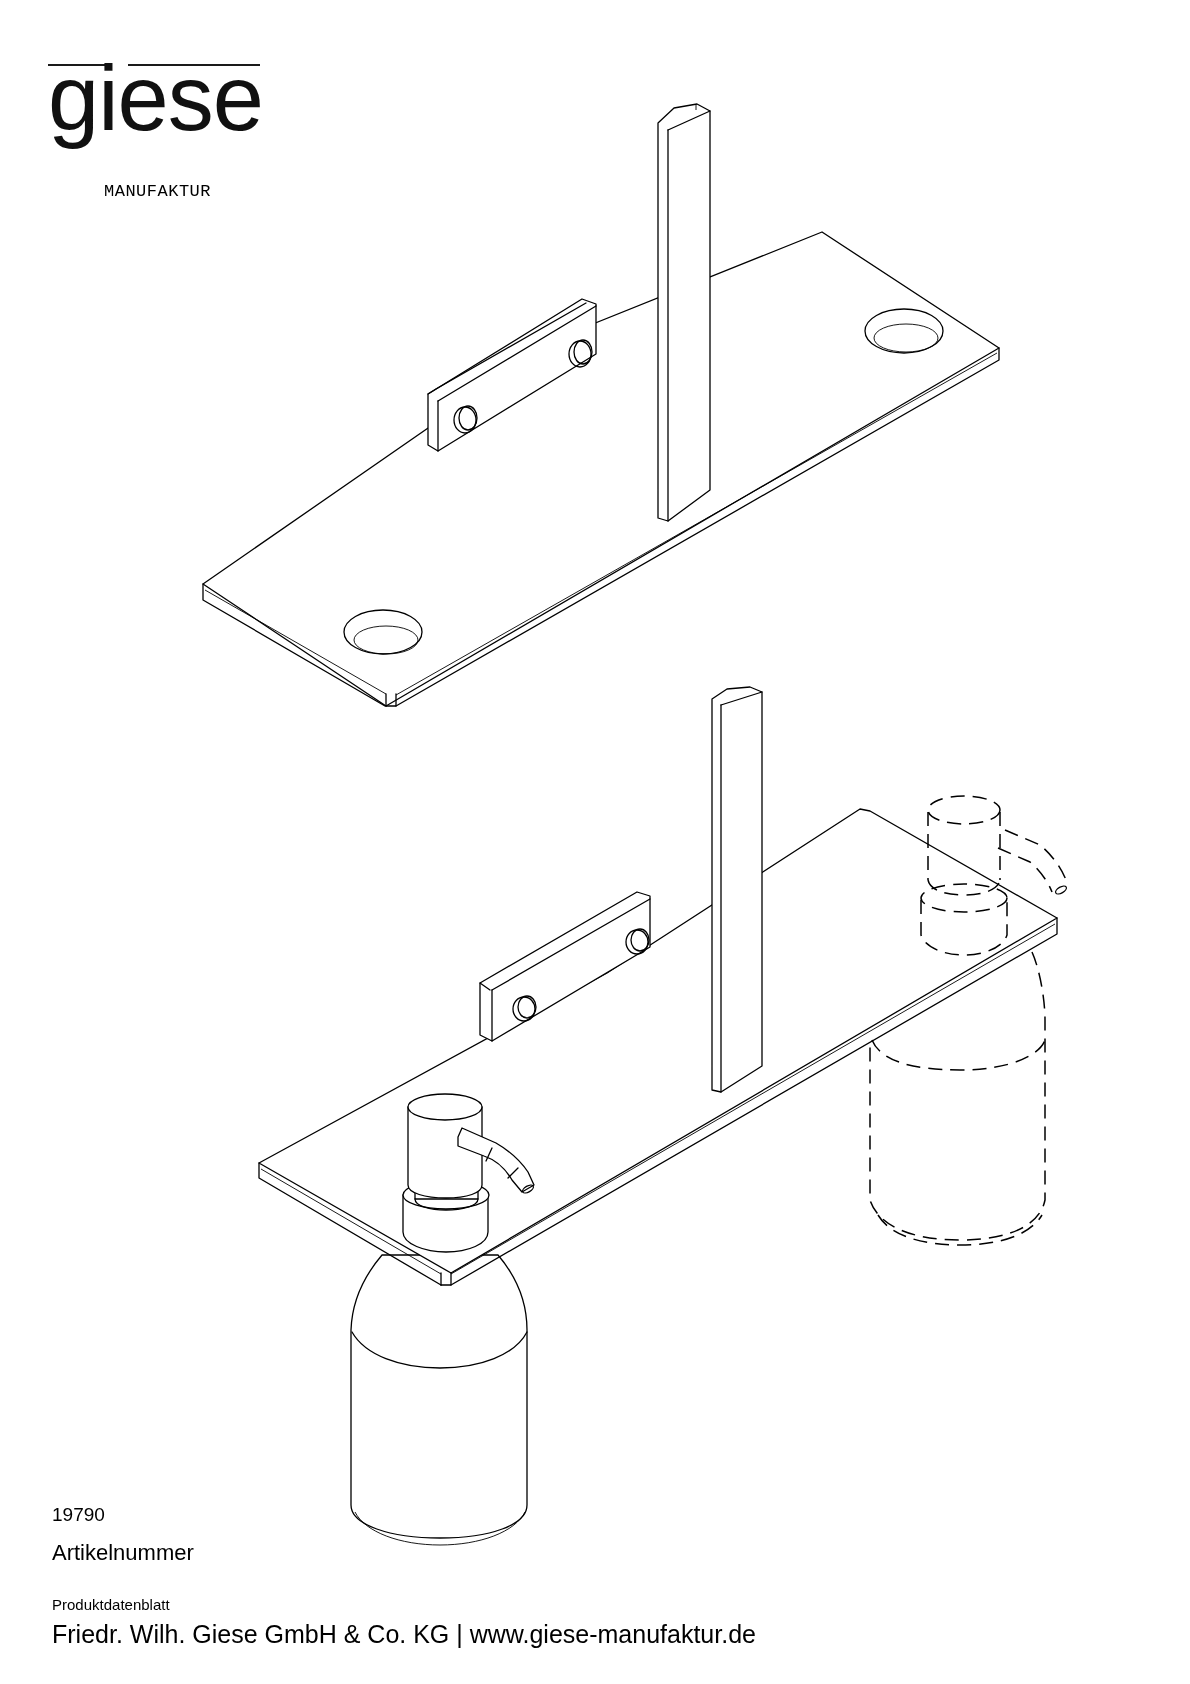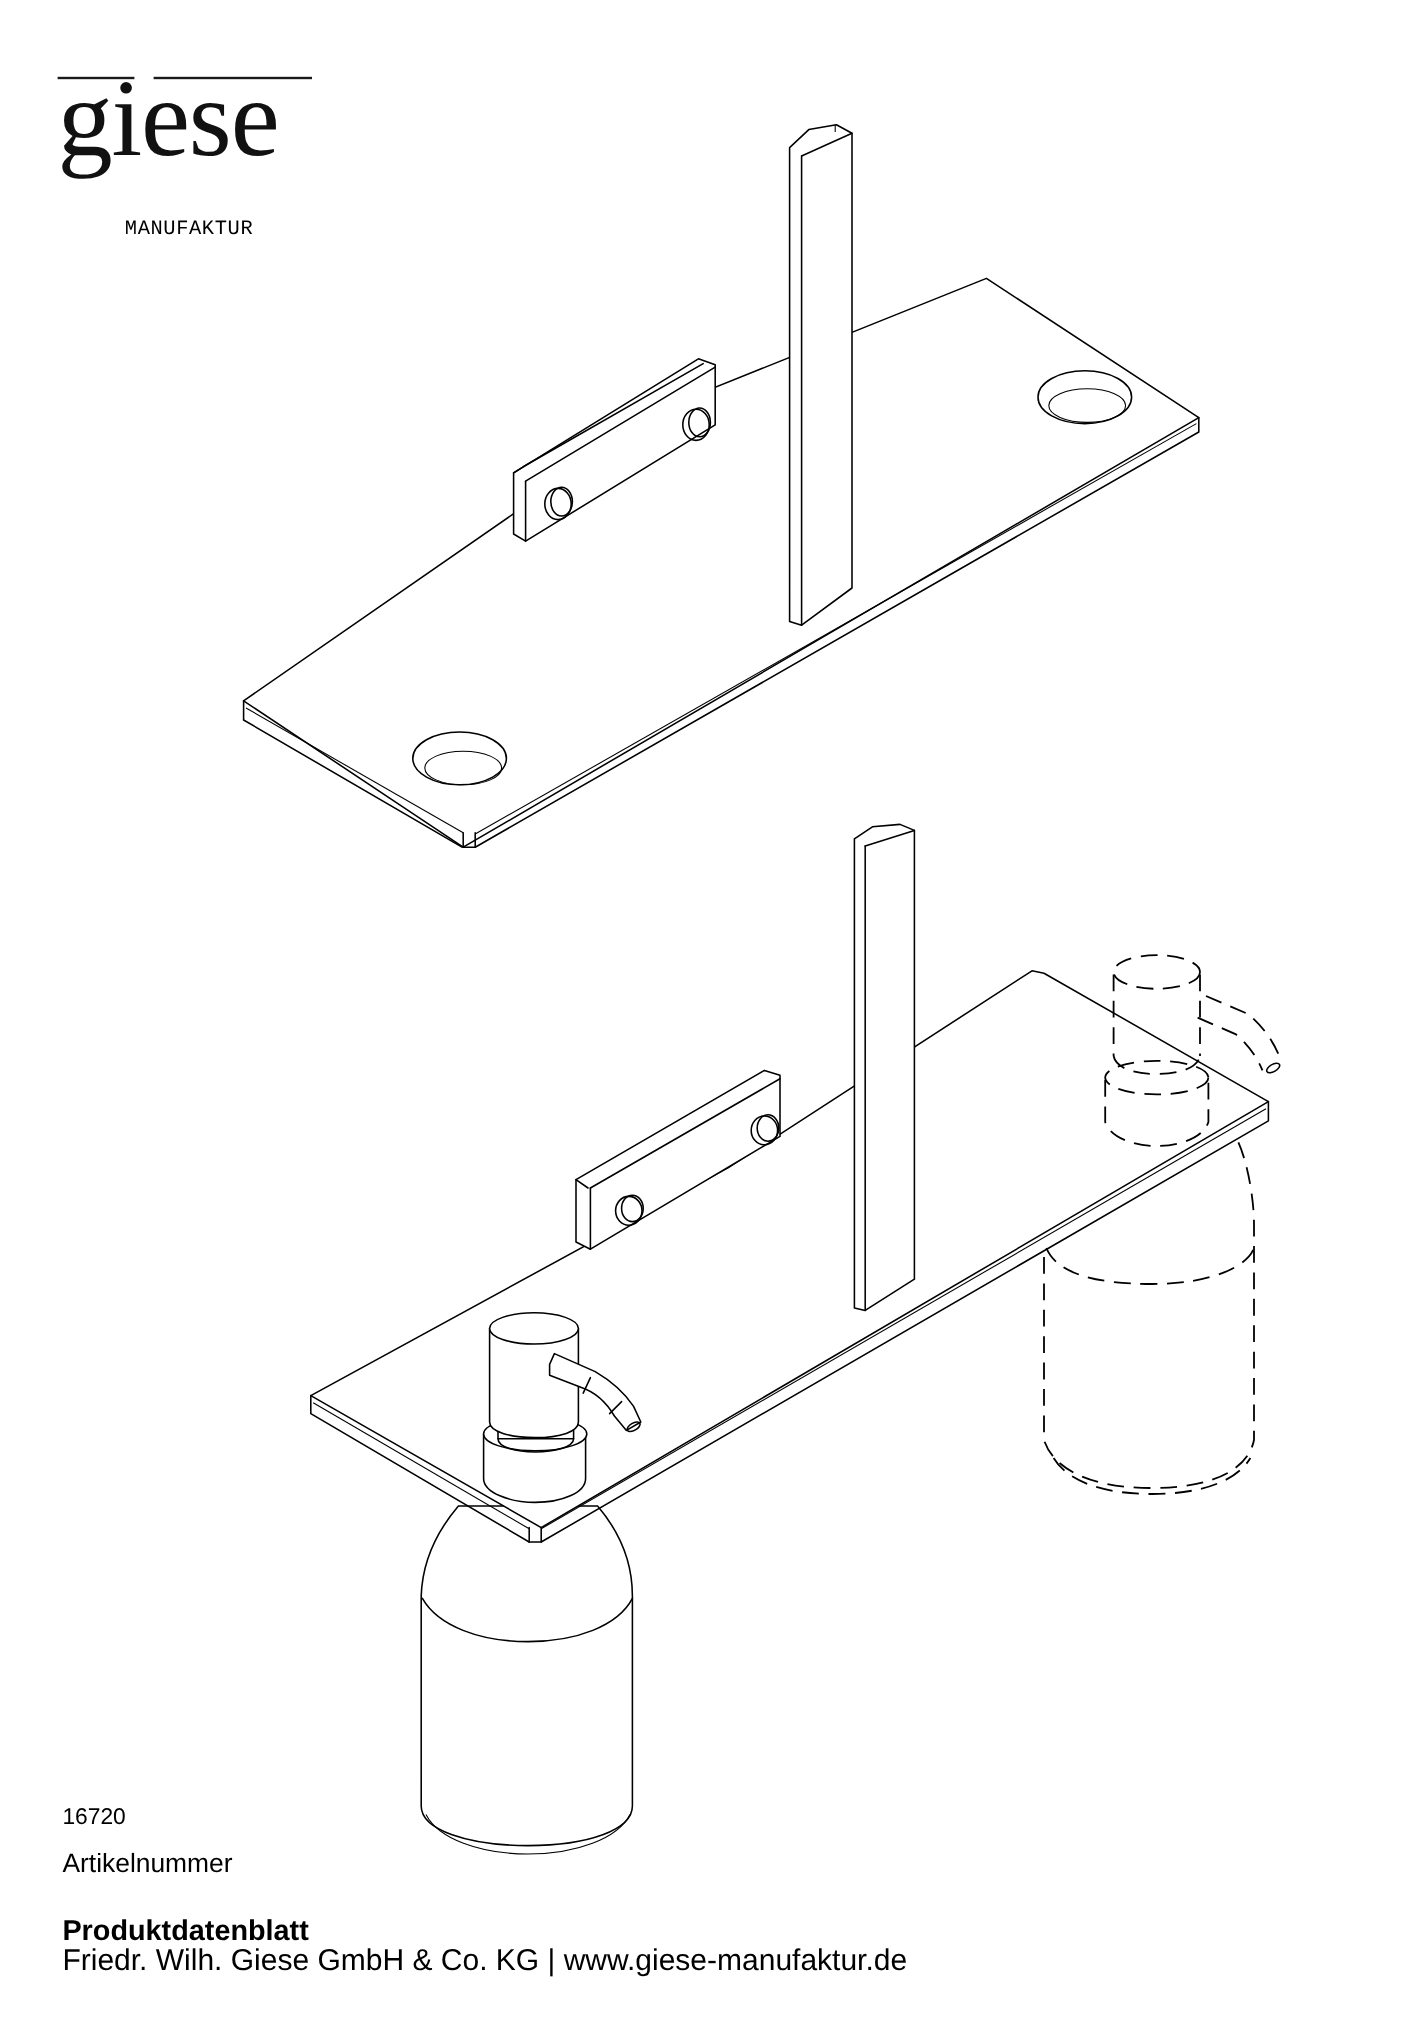--- a/index.html
+++ b/index.html
@@ -1,29 +1,29 @@
 <!DOCTYPE html>
 <html><head>
 <meta charset="utf-8">
 <style>
   html, body { margin:0; padding:0; background:#ffffff; }
   body { width:1190px; height:1684px; position:relative; overflow:hidden; font-family:"Liberation Sans", sans-serif; color:#000; }
   .logo { position:absolute; left:48px; top:60px; width:212px; height:100px; }
   .logo-rule { position:absolute; top:4px; height:2px; background:#1a1a1a; }
-  .logo-word { position:absolute; left:0; top:-8px; font-family:Liberation Serif, serif; font-size:92px; line-height:92px; letter-spacing:-1px; color:#111; }
+  .logo-word { position:absolute; left:0; top:-8px; font-family:Liberation Sans, sans-serif; font-size:92px; line-height:92px; letter-spacing:-1px; color:#111; }
   .logo-sub { position:absolute; left:56px; top:74px; font-family:Liberation Mono, monospace; font-size:17px; letter-spacing:0.5px; color:#000000;margin-top:48px; }
   .drawing { position:absolute; left:0; top:0; width:1190px; height:1684px; }
   .drawing svg { width:1190px; height:1684px; }
   .ln { fill:none; stroke:#000; stroke-width:1.3; stroke-linejoin:round; stroke-linecap:round; }
   .thin { fill:none; stroke:#000; stroke-width:0.9; }
   .dash { fill:none; stroke:#000; stroke-width:1.5; stroke-dasharray:14 8; }
   .wfill { fill:#fff; }
   .article-number { position:absolute; left:52px; top:1504px; font-size:19px; }
   .article-label { position:absolute; left:52px; top:1540px; font-size:22px; }
-  .sheet-title { position:absolute; left:52px; top:1596px; font-size:24px; font-weight:bold; }
+  .sheet-title { position:absolute; left:52px; top:1596px; font-size:15px; font-weight:normal; }
   .company-line { position:absolute; left:52px; top:1620px; font-size:25px; }
 </style>
 </head>
 <body>
 
 <div class="logo">
   <div class="logo-rule" style="left:0; width:64px;"></div>
   <div class="logo-rule" style="left:80px; width:132px;"></div>
   <div class="logo-word">giese</div>
   <div class="logo-sub">MANUFAKTUR</div>
@@ -115,16 +115,16 @@
       <ellipse class="dash" cx="964" cy="898" rx="43" ry="14"></ellipse>
       <path class="dash" d="M921,900 L921,935 C925,948 945,955 964,955 C983,955 1003,948 1007,935 L1007,900"></path>
       <path class="dash" d="M1005,830 L1040,845 C1052,855 1062,868 1068,885"></path>
       <path class="dash" d="M998,848 L1030,862 C1040,870 1048,882 1052,892"></path>
       <ellipse class="ln" cx="1061" cy="890" rx="6" ry="3" transform="rotate(-30 1061 890)"></ellipse>
     </g>
   </g>
 </svg>
 </div>
 
-<div class="article-number">16720</div>
+<div class="article-number">19790</div>
 <div class="article-label">Artikelnummer</div>
 <div class="sheet-title">Produktdatenblatt</div>
 <div class="company-line">Friedr. Wilh. Giese GmbH &amp; Co. KG | www.giese-manufaktur.de</div>
 
 </body></html>

